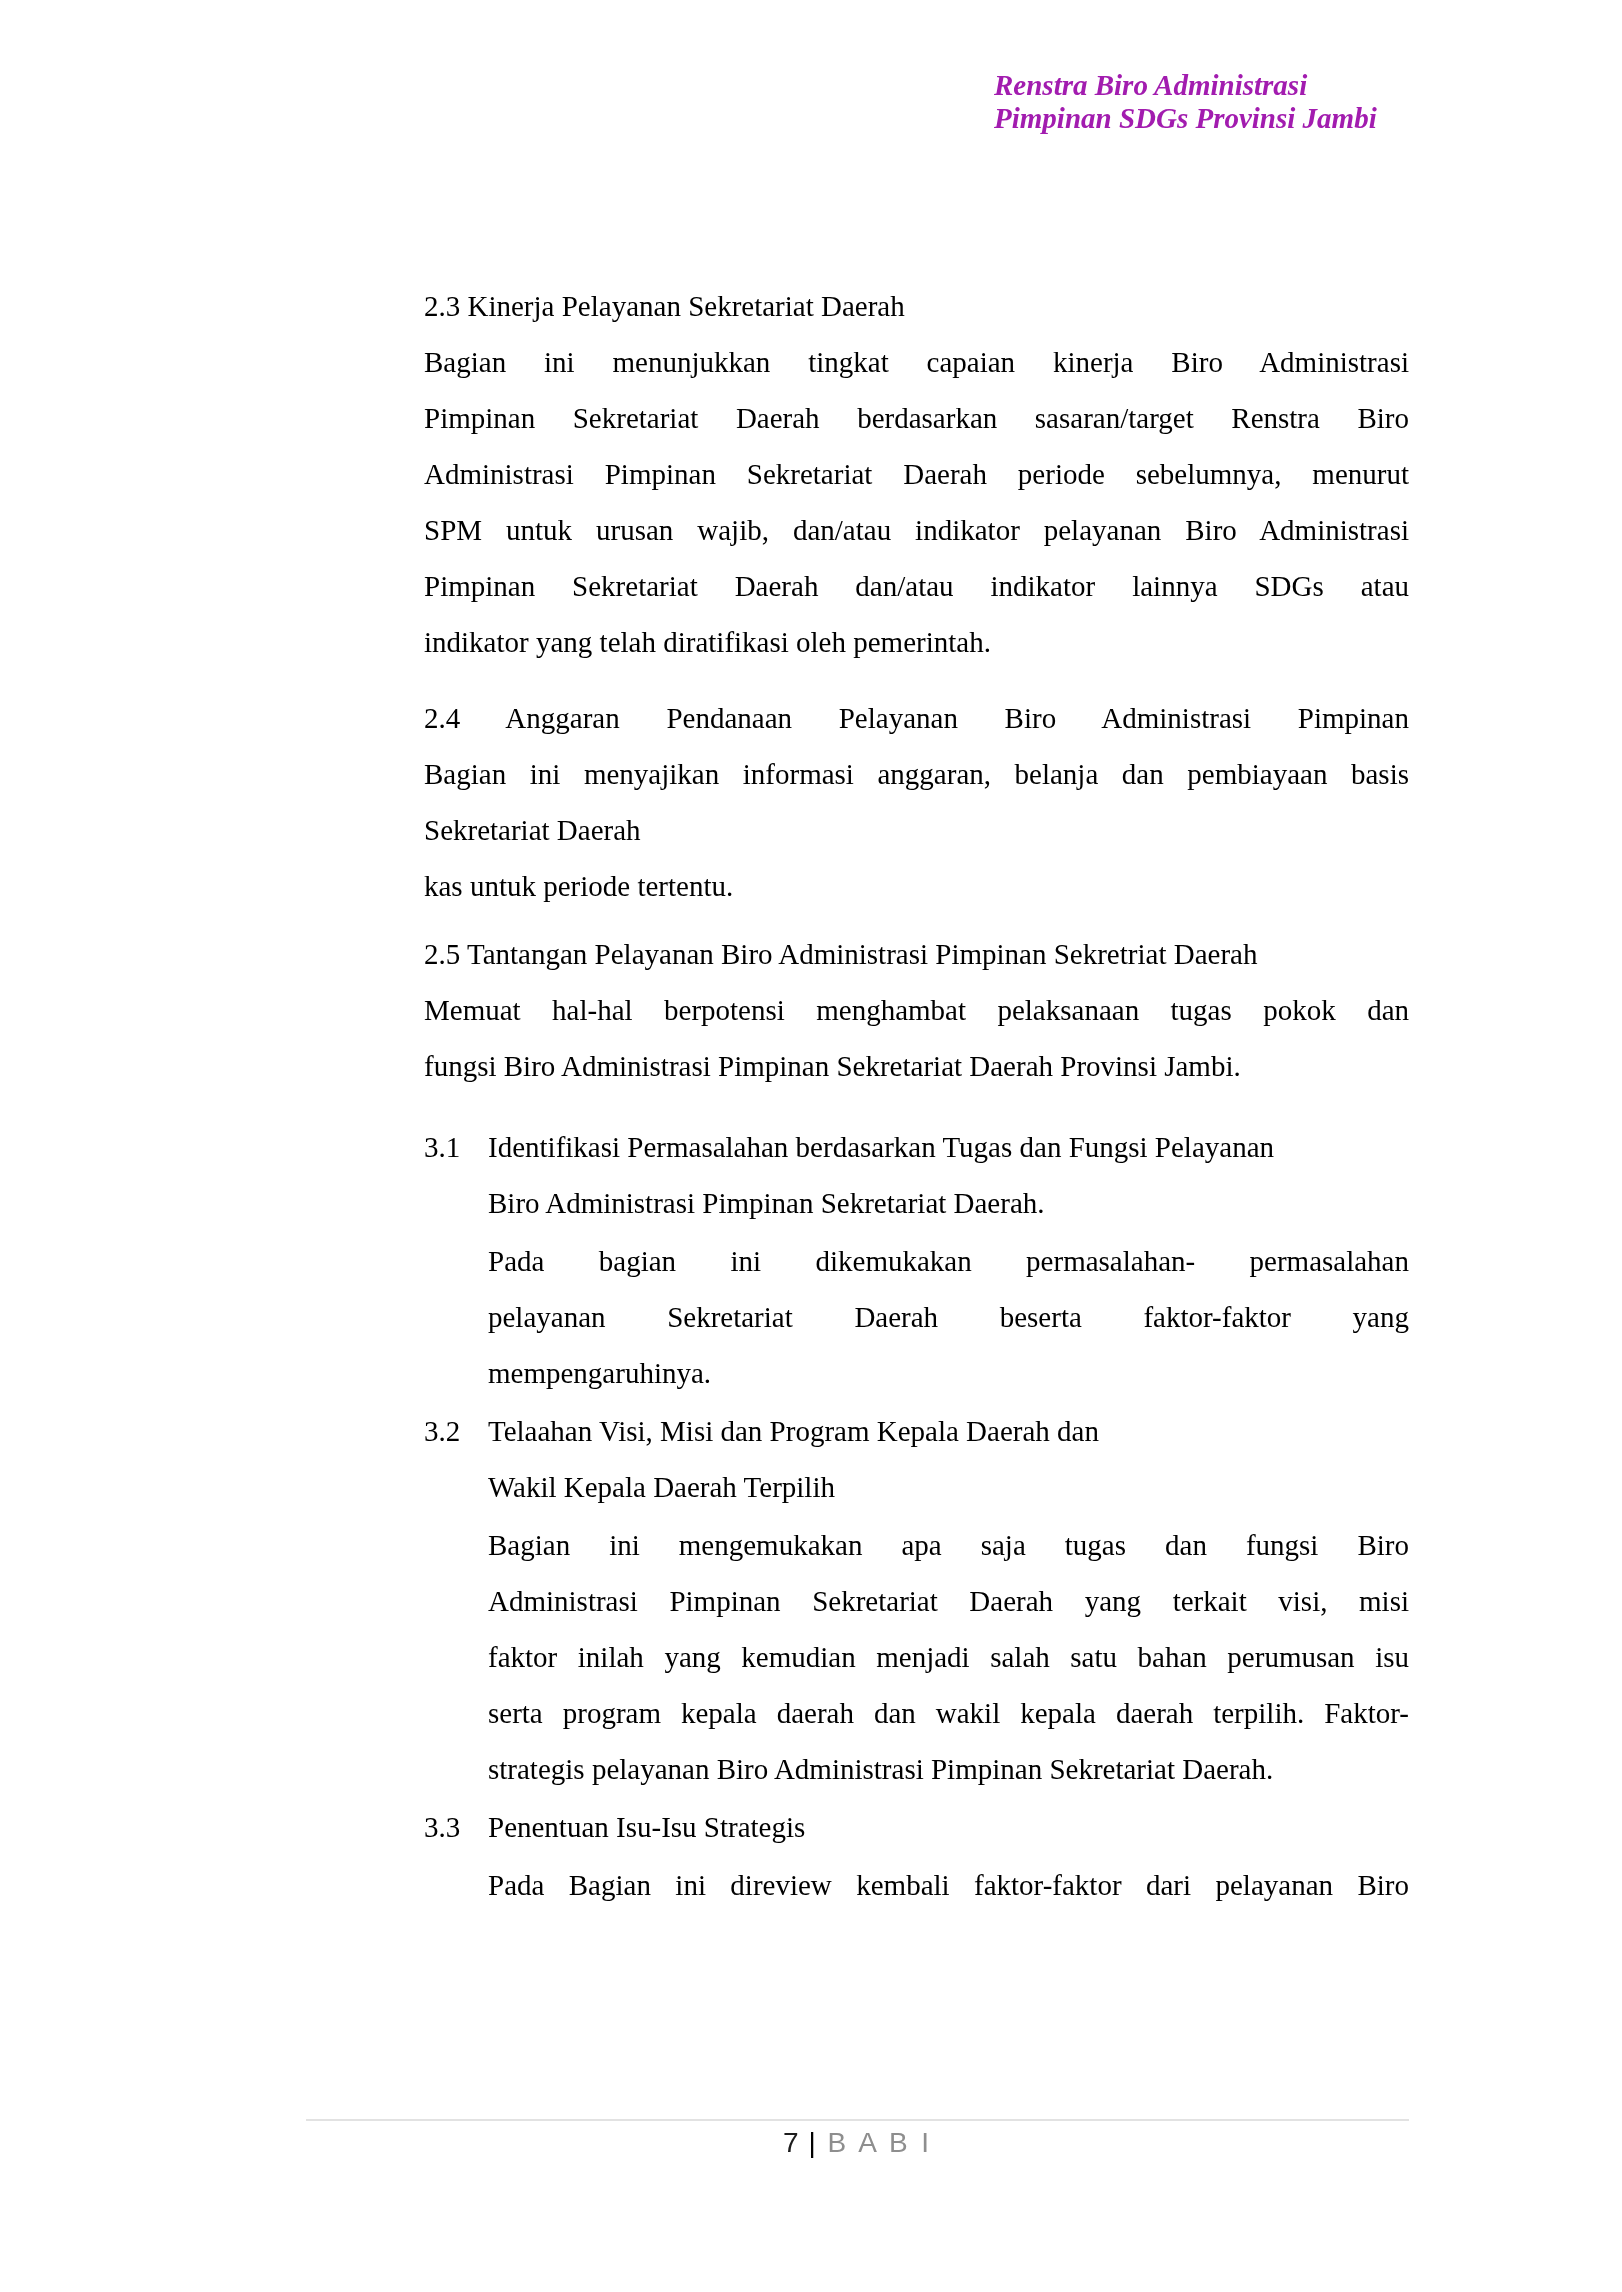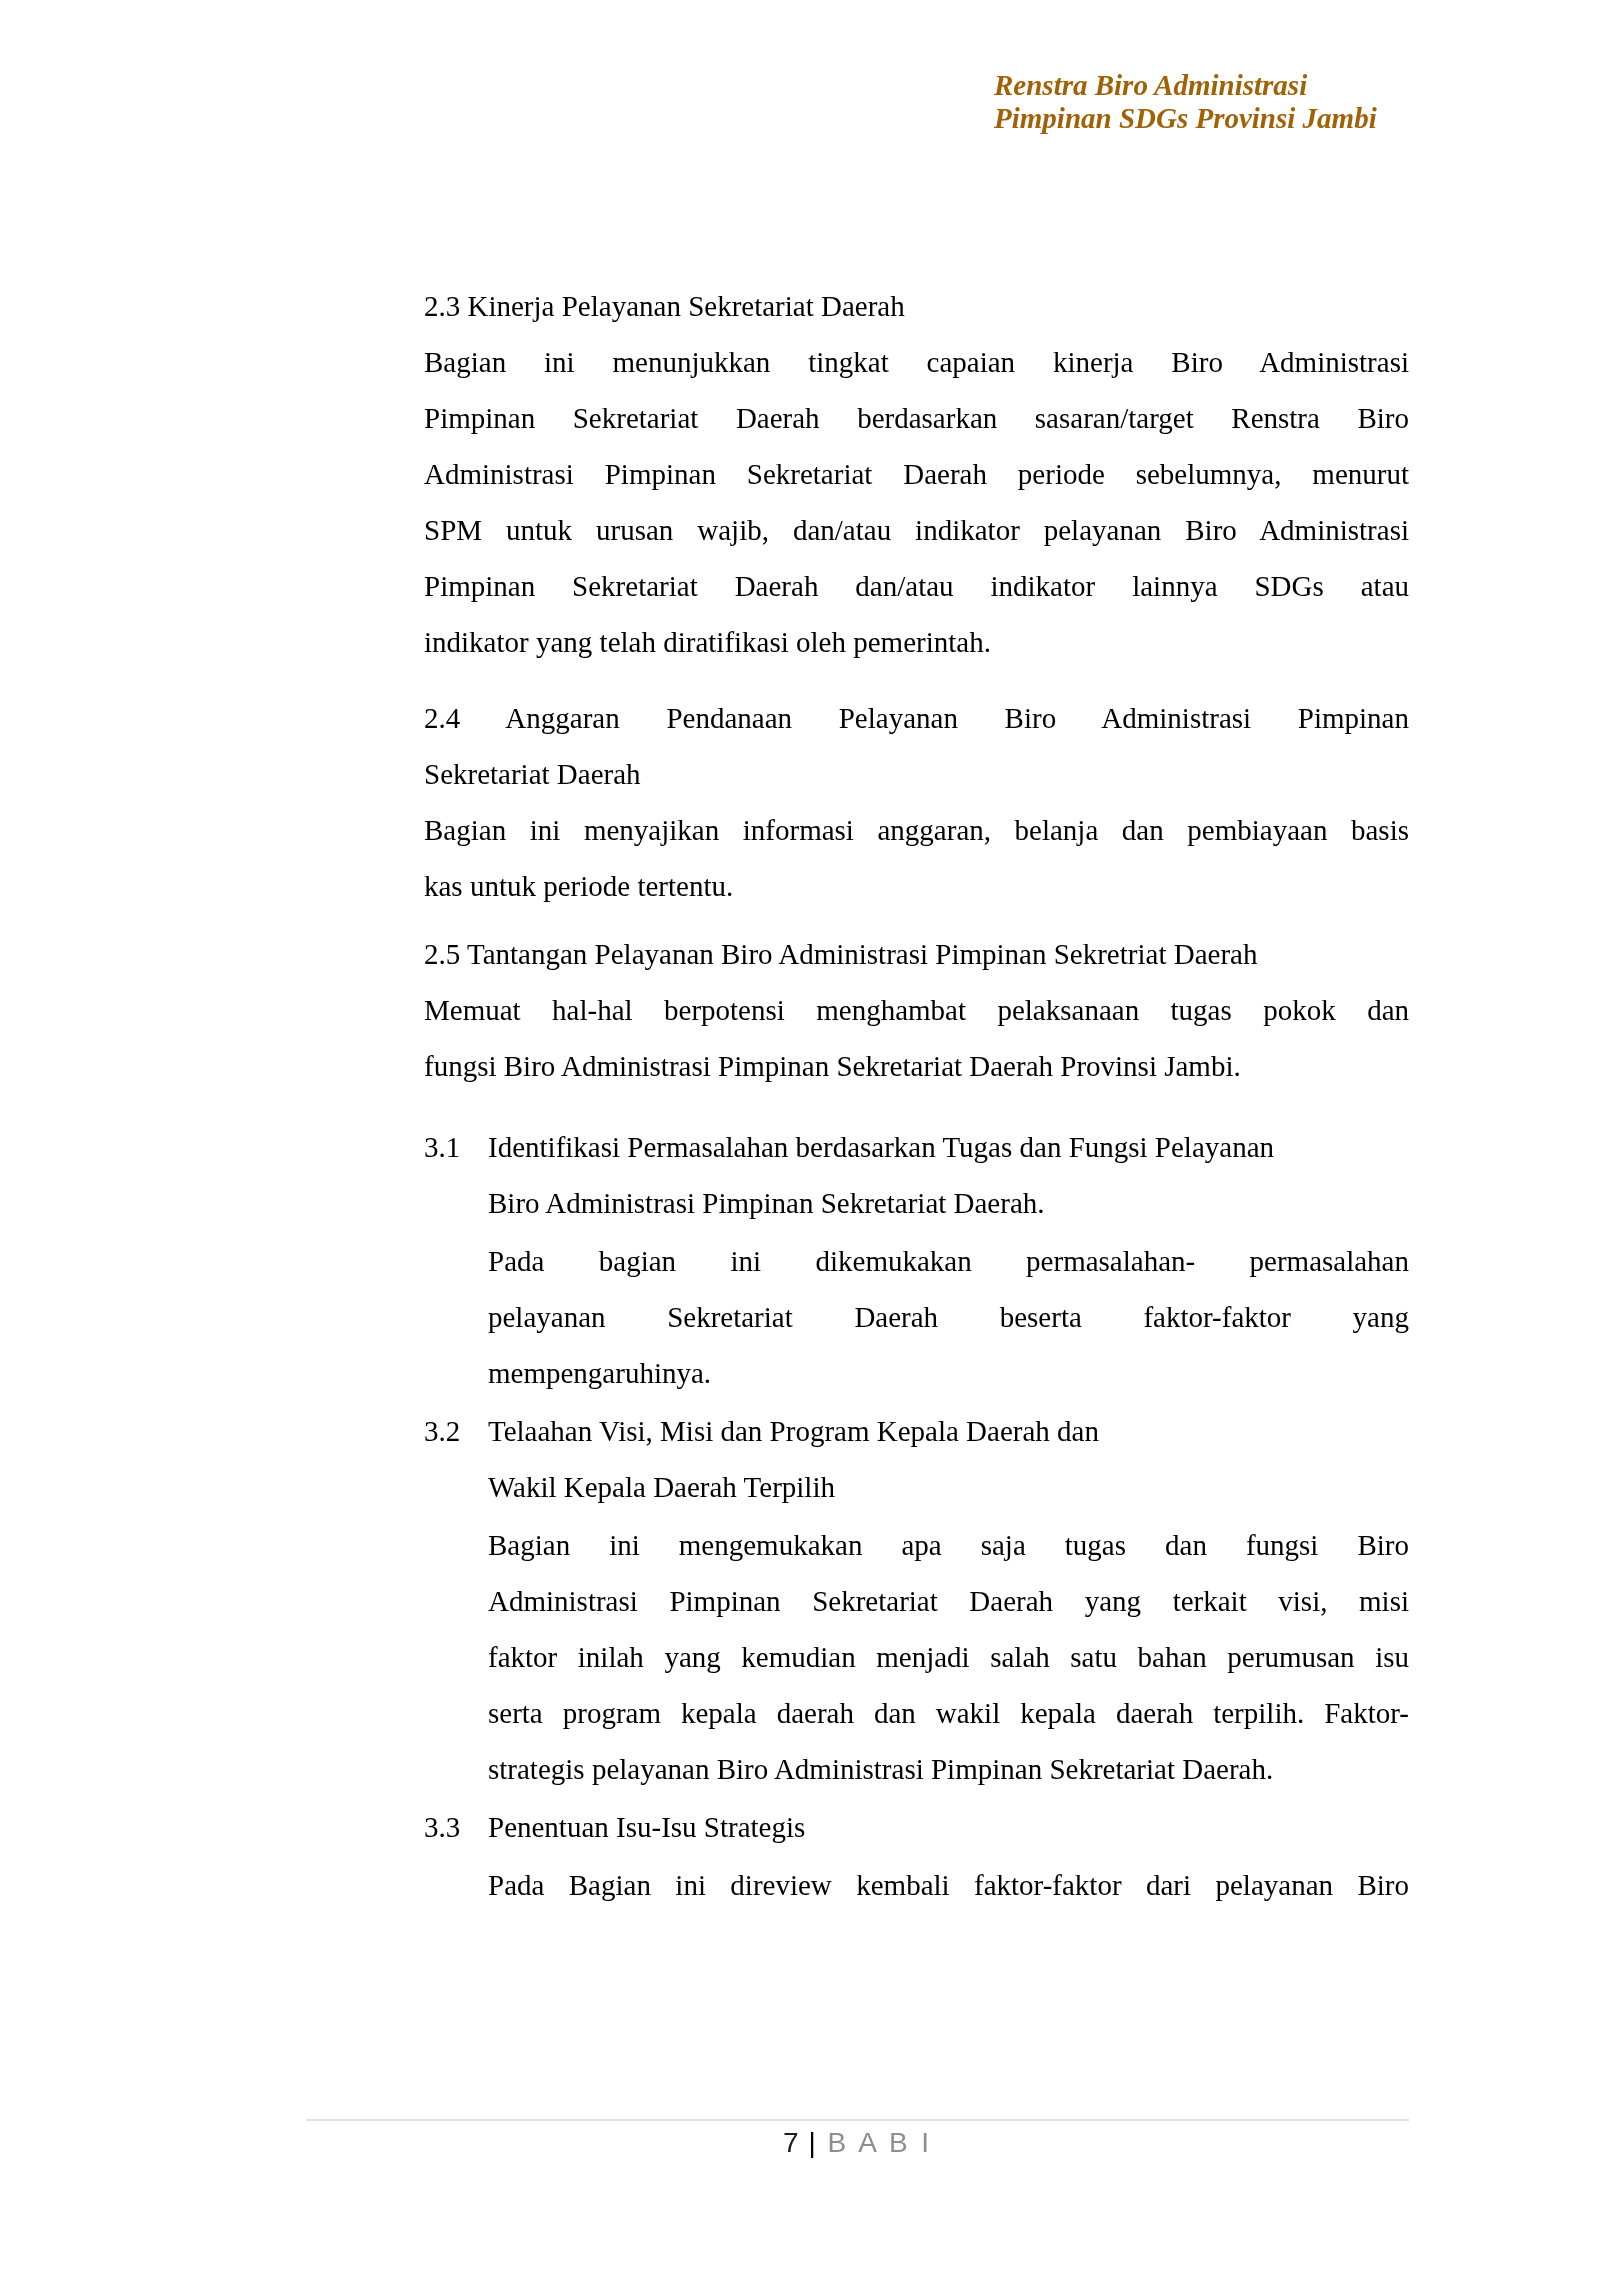--- a/index.html
+++ b/index.html
@@ -9,21 +9,21 @@
     background:#ffffff;
     overflow:hidden;
     font-family:"Liberation Serif","DejaVu Serif",serif;
     color:#000000;
   }
   
   .hdr{
     position:absolute;left:994px;top:69px;
     font-size:29px;line-height:33px;
     font-weight:700;font-style:italic;
-    color:#a16207;
+    color:#a21caf;
     white-space:nowrap;
   }
   
   .content{
     position:absolute;left:309px;top:278px;width:1100px;
     font-size:29px;
   }
   .block{margin:0;}
   .block.body,.block.item{margin-left:115px;width:985px;}
   .block.bab{
@@ -64,22 +64,22 @@
         <div class="line">2.3 Kinerja Pelayanan Sekretariat Daerah</div>
         <div class="line j">Bagian ini menunjukkan tingkat capaian kinerja Biro Administrasi</div>
         <div class="line j">Pimpinan Sekretariat Daerah berdasarkan sasaran/target Renstra Biro</div>
         <div class="line j">Administrasi Pimpinan Sekretariat Daerah periode sebelumnya, menurut</div>
         <div class="line j">SPM untuk urusan wajib, dan/atau indikator pelayanan Biro Administrasi</div>
         <div class="line j">Pimpinan Sekretariat Daerah dan/atau indikator lainnya SDGs atau</div>
         <div class="line">indikator yang telah diratifikasi oleh pemerintah.</div>
       </div>
       <div class="block body" style="margin-top: 19.6px;">
         <div class="line j">2.4 Anggaran Pendanaan Pelayanan Biro Administrasi Pimpinan</div>
+        <div class="line j">Bagian ini menyajikan informasi anggaran, belanja dan pembiayaan basis</div>
         <div class="line">Sekretariat Daerah</div>
-        <div class="line j">Bagian ini menyajikan informasi anggaran, belanja dan pembiayaan basis</div>
         <div class="line">kas untuk periode tertentu.</div>
       </div>
       <div class="block body" style="margin-top: 12.7px;">
         <div class="line">2.5 Tantangan Pelayanan Biro Administrasi Pimpinan Sekretriat Daerah</div>
         <div class="line j">Memuat hal-hal berpotensi menghambat pelaksanaan tugas pokok dan</div>
         <div class="line">fungsi Biro Administrasi Pimpinan Sekretariat Daerah Provinsi Jambi.</div>
       </div>
       <div class="block item" style="margin-top: 24.5px;">
         <div class="line pad"><span class="num">3.1</span><span>Identifikasi Permasalahan berdasarkan Tugas dan Fungsi Pelayanan</span></div>
         <div class="line pad">Biro Administrasi Pimpinan Sekretariat Daerah.</div>

